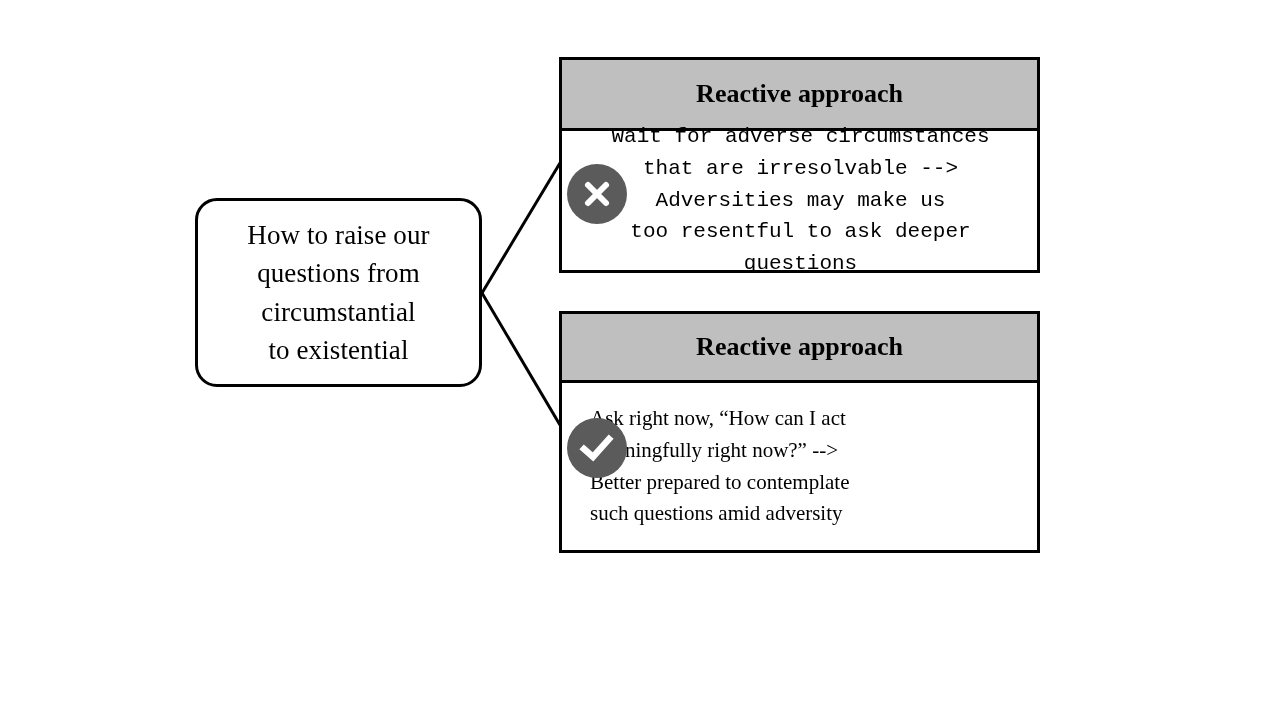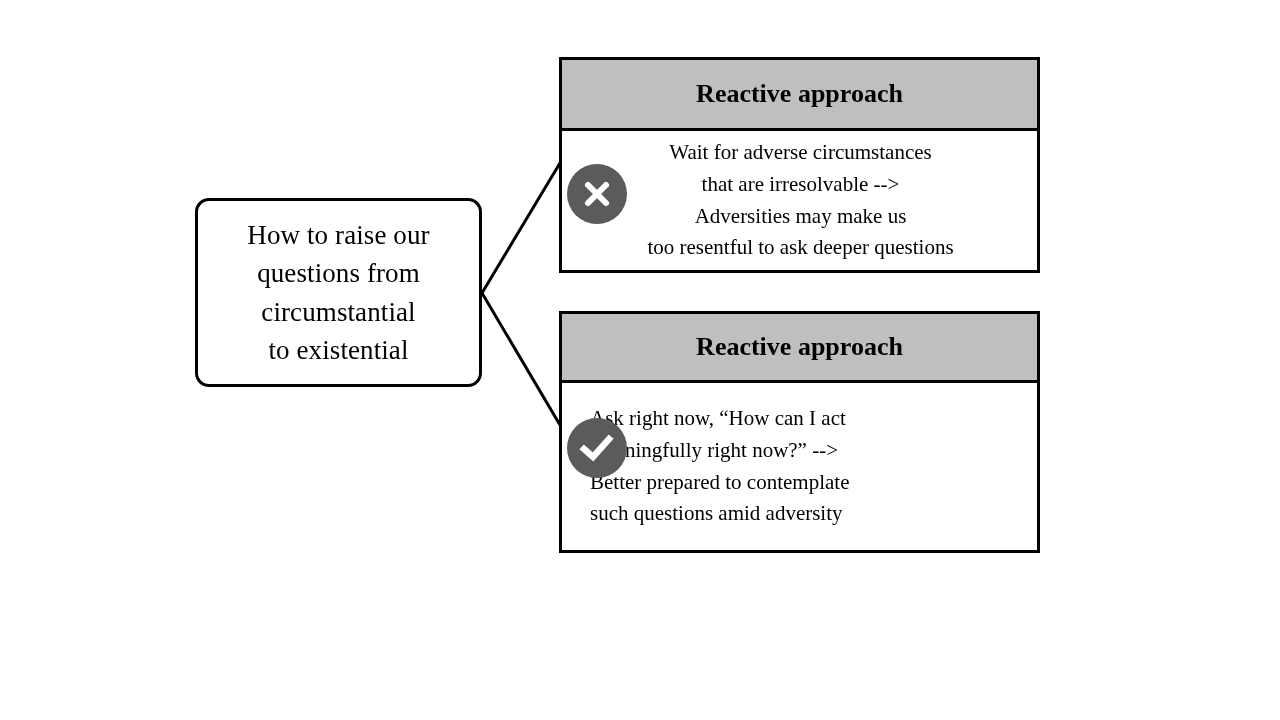--- a/index.html
+++ b/index.html
@@ -36,21 +36,21 @@
 
   
   #root-node {
     position: absolute;
     left: 195px;
     top: 198px;
     width: 287px;
     height: 189px;
     box-sizing: border-box;
     border: 3px solid #000000;
-    border-radius: 14px;
+    border-radius: 22px;
     background: #ffffff;
     display: flex;
     align-items: center;
     justify-content: center;
     text-align: center;
   }
   #root-node .node-text {
     font-size: 27px;
     line-height: 38.5px;
     letter-spacing: 0.1px;
@@ -93,21 +93,21 @@
   }
 
   
   #panel-reactive {
     left: 559px;
     top: 57px;
     width: 481px;
     height: 216px;
   }
   #panel-reactive .panel-header { height: 71px; }
-  #panel-reactive .panel-body { padding: 0 8px 0 6px; }
+  #panel-reactive .panel-body { padding: 0 8px 0 6px; font-family: Liberation Mono, monospace; }
   #panel-reactive .panel-body-text { text-align: center; padding-left: 4px; }
 
   
   #panel-proactive {
     left: 559px;
     top: 311px;
     width: 481px;
     height: 242px;
   }
   #panel-proactive .panel-header { height: 69px; }

